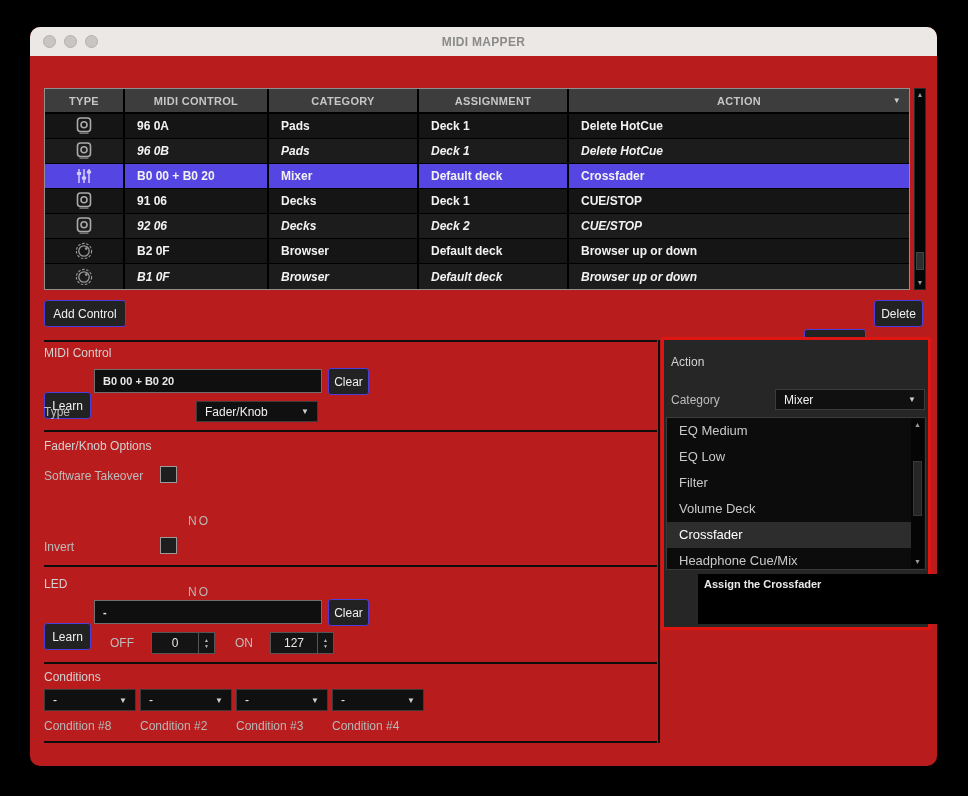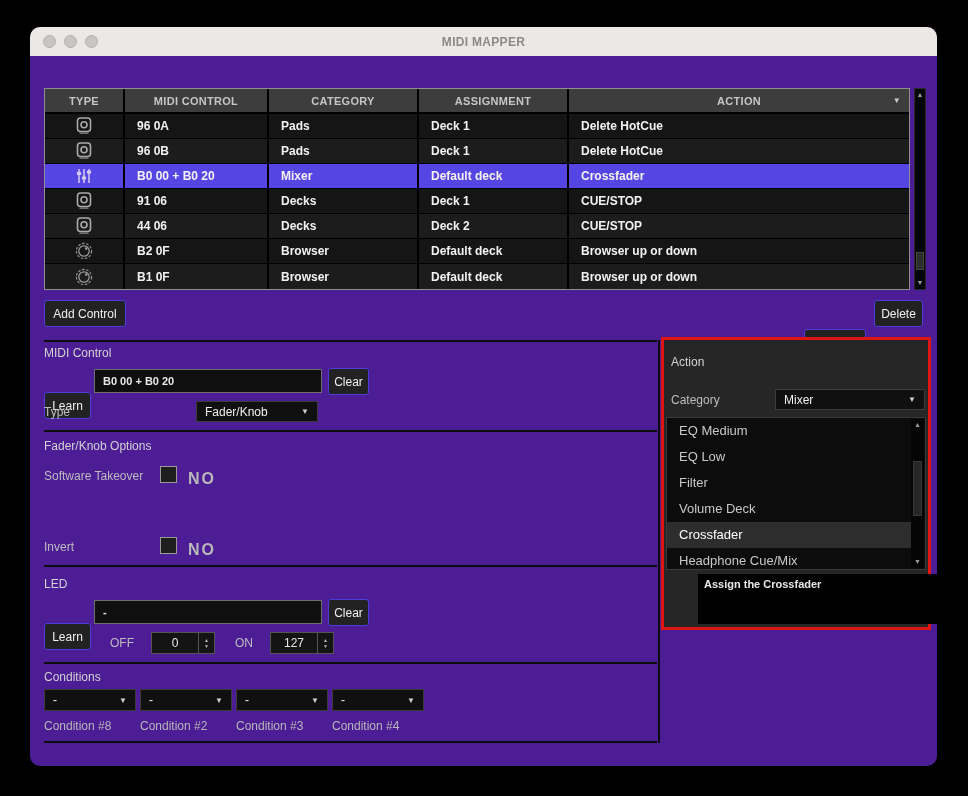--- a/index.html
+++ b/index.html
@@ -1,36 +1,36 @@
 <!DOCTYPE html>
 <html><head>
 <meta charset="utf-8">
 <style>
   * { margin:0; padding:0; box-sizing:border-box; }
   html,body { width:968px; height:796px; background:#000; font-family:"Liberation Sans", sans-serif; overflow:hidden; }
 
   .window { position:absolute; left:30px; top:27px; width:907px; height:739px;
-            background:#4c1d95; border-radius:10px; overflow:hidden; }
+            background:#b91c1c; border-radius:10px; overflow:hidden; }
 
   
   .titlebar { position:relative; height:29px; background:#ece8e5; display:flex; align-items:center; justify-content:center; }
   .traffic { position:absolute; left:13px; top:0; height:100%; display:flex; align-items:center; gap:8px; }
   .light { width:13px; height:13px; border-radius:50%; background:#c9c5c2; border:1px solid #b3afac; }
   .win-title { font-size:12px; font-weight:bold; color:#8a8a8a; letter-spacing:.3px; }
 
   
   .cmd-title { position:absolute; left:0; top:64px; width:100%; text-align:center; font-size:12px; font-weight:bold; color:#d8d8d8; letter-spacing:.3px; }
   .table { position:absolute; left:14px; top:61px; width:866px; border:1px solid #8f8f8f; background:#000; }
   .thead { display:flex; height:25px; background:#3d3d3d; border-bottom:2px solid #000; }
   .th { display:flex; align-items:center; justify-content:center; font-size:11px; font-weight:bold; color:#c6c6c6; letter-spacing:.3px; border-right:2px solid #000; }
   .th:last-child { border-right:none; position:relative; }
   .tr { display:flex; height:25px; border-bottom:1px solid #000; }
   .tr:last-child { border-bottom:none; }
   .tr.odd  { background:#151515; }
-  .tr.even { background:#1c1c1c; }
+  .tr.even { background:#1c1c1c;font-style:italic; }
   .tr.selected { background:#5546e3; }
   .td { display:flex; align-items:center; font-size:12px; font-weight:bold; color:#f2f2f2; padding-left:12px; border-right:2px solid #000; overflow:hidden; white-space:nowrap; }
   .tr.selected .td { border-right-color:#000; }
   .td:last-child { border-right:none; }
   .c-type { width:80px; justify-content:center; padding-left:0; }
   .c-midi { width:144px; }
   .c-cat  { width:150px; }
   .c-asgn { width:150px; }
   .c-act  { flex:1; }
   .sort-arrow { position:absolute; right:8px; font-size:8px; color:#cccccc; }
@@ -52,21 +52,21 @@
   .divider { position:absolute; left:14px; width:613px; height:2px; background:#0d0d0d; }
   .vdivider { position:absolute; left:628px; top:313px; width:2px; height:403px; background:#0d0d0d; }
   .sec-title { position:absolute; left:14px; font-size:12px; color:#d2d2d2; }
   .lbl { position:absolute; font-size:12px; color:#bdbdbd; }
   .learn-btn { position:absolute; left:14px; width:47px; height:27px;margin-top:24px; }
   .clear-btn { position:absolute; left:298px; width:41px; height:27px; }
   .txt-input { position:absolute; left:64px; width:228px; height:24px; background:#0f0f0f; border:1px solid #6e6e6e; color:#e8e8e8; font-size:11px; font-weight:bold; font-family:"Liberation Sans",sans-serif; padding:0 8px; }
   .dropdown { position:absolute; background:#101010; border:1px solid #3c3c3c; color:#f0f0f0; font-size:12px; display:flex; align-items:center; padding:0 8px; }
   .dropdown .dd-arrow { margin-left:auto; font-size:8px; color:#cfcfcf; }
   .checkbox { position:absolute; width:17px; height:17px; background:#1e1e1e; border:1px solid #9a9a9a; }
-  .noval { position:absolute; font-size:16px; font-weight:bold; letter-spacing:2px; color:#b8b8b8; }
+  .noval { position:absolute; font-size:12px; font-weight:normal; letter-spacing:2px; color:#b8b8b8;margin-top:44px; }
 
   .spin { position:absolute; height:22px; display:flex; border:1px solid #555; background:#141414; }
   .spin .val { width:46px; display:flex; align-items:center; justify-content:center; color:#e8e8e8; font-size:12px; }
   .spin .arrows { width:16px; border-left:1px solid #555; display:flex; flex-direction:column; align-items:center; justify-content:center; gap:1px; }
   .spin .arrows span { font-size:5px; color:#bbb; line-height:5px; }
 
   .cond-dd { width:92px; height:22px; }
   .cond-lbl { font-size:12px; color:#b8b8b8; }
 
   
@@ -178,21 +178,21 @@
     </div>
 
     <div class="tr even">
       <div class="td c-type">
         <svg width="20" height="20" viewBox="0 0 20 20">
             <rect x="3.5" y="2" width="13" height="13.5" rx="3" fill="none" stroke="#aaa" stroke-width="1.6"></rect>
             <circle cx="10" cy="8.8" r="3" fill="none" stroke="#aaa" stroke-width="1.6"></circle>
             <path d="M5.5 17.2 h9" stroke="#6e6e6e" stroke-width="1.8"></path>
           </svg>
       </div>
-      <div class="td c-midi">44 06</div>
+      <div class="td c-midi">92 06</div>
       <div class="td c-cat">Decks</div>
       <div class="td c-asgn">Deck 2</div>
       <div class="td c-act">CUE/STOP</div>
     </div>
 
     <div class="tr odd">
       <div class="td c-type">
         <svg width="20" height="20" viewBox="0 0 20 20">
             <circle cx="10" cy="10" r="7.6" fill="none" stroke="#999" stroke-width="1.1" stroke-dasharray="2.6 1.6"></circle>
             <circle cx="10" cy="10" r="5.2" fill="none" stroke="#999" stroke-width="1.3"></circle>

